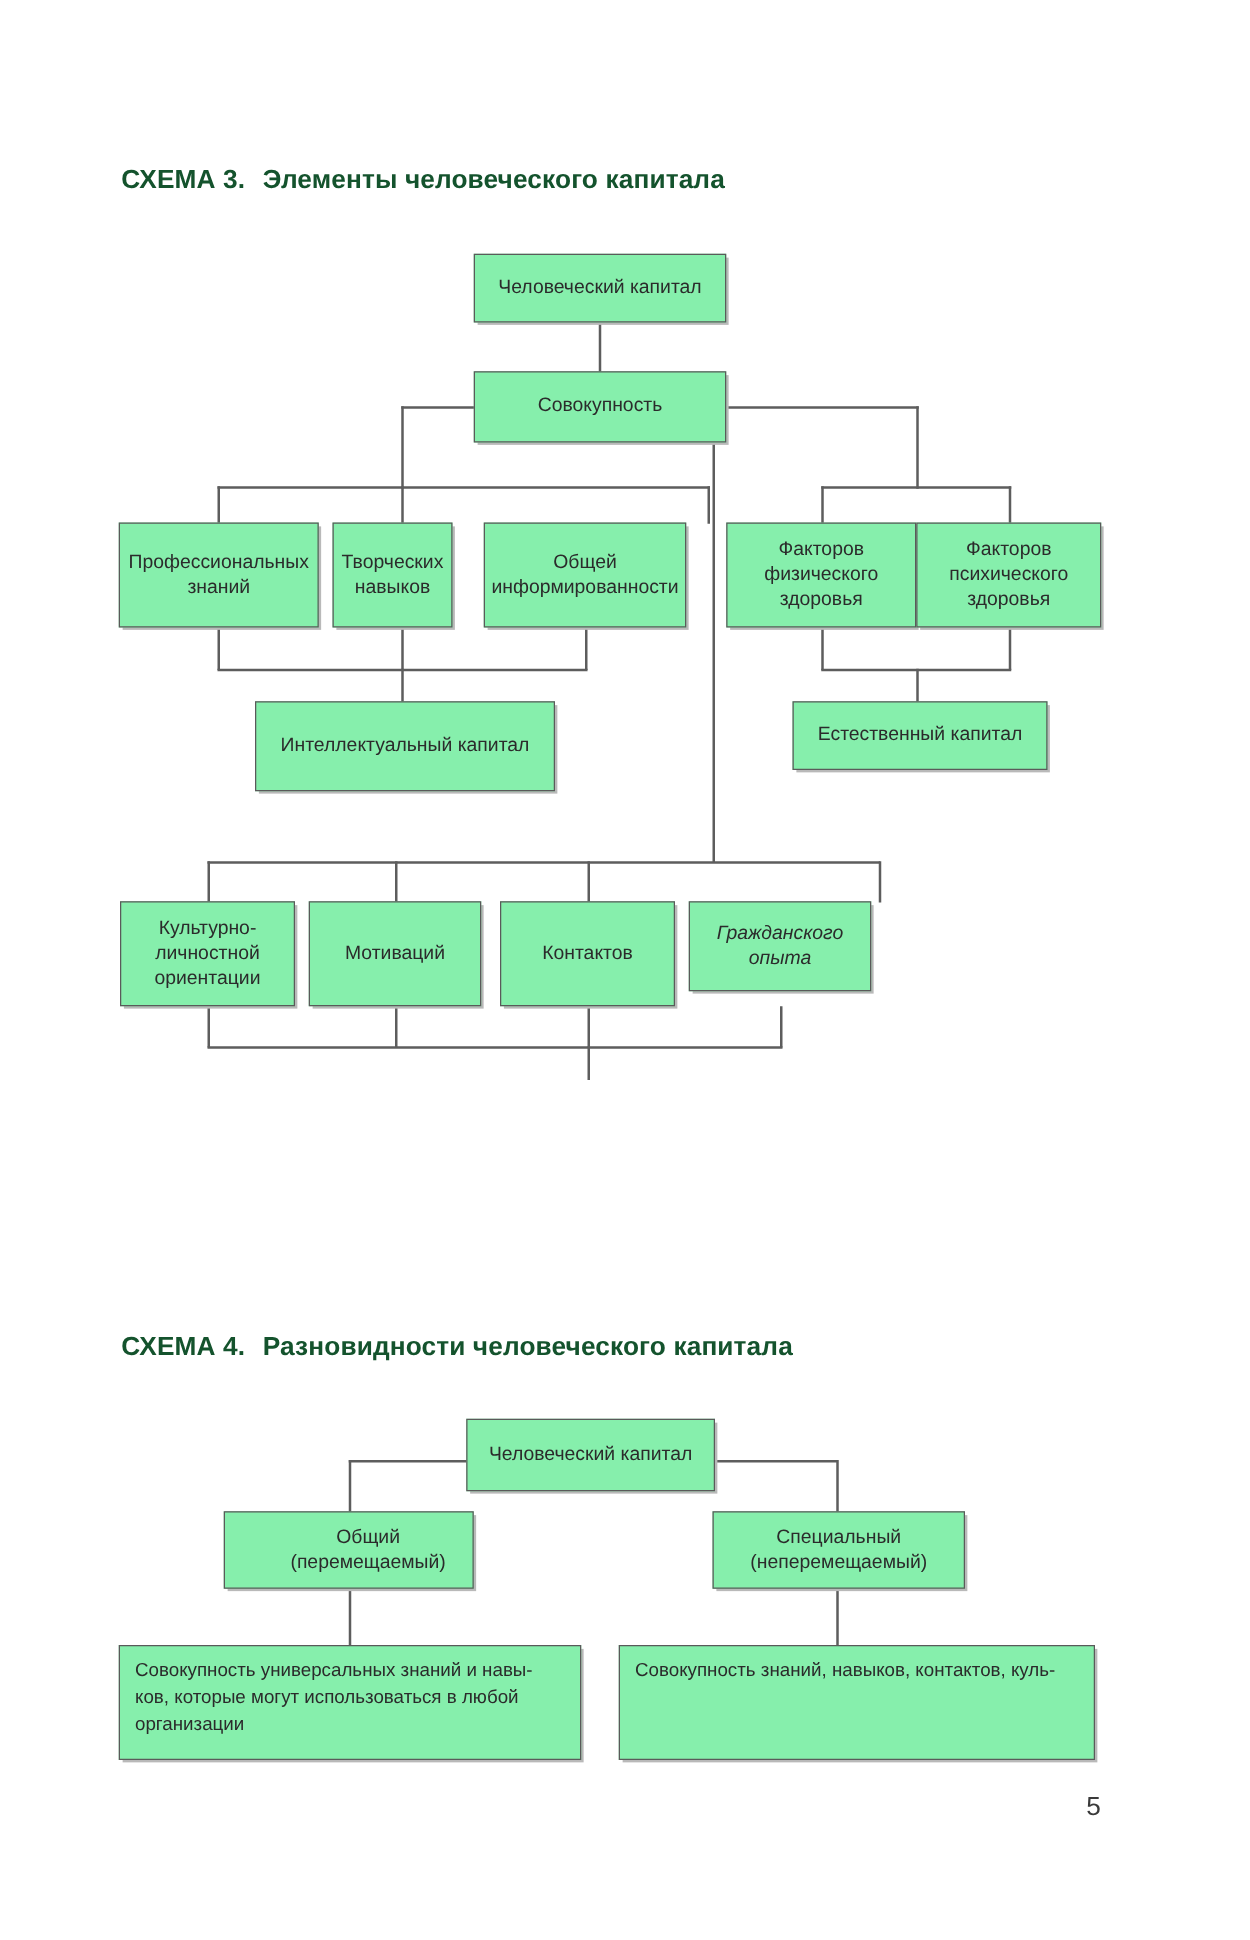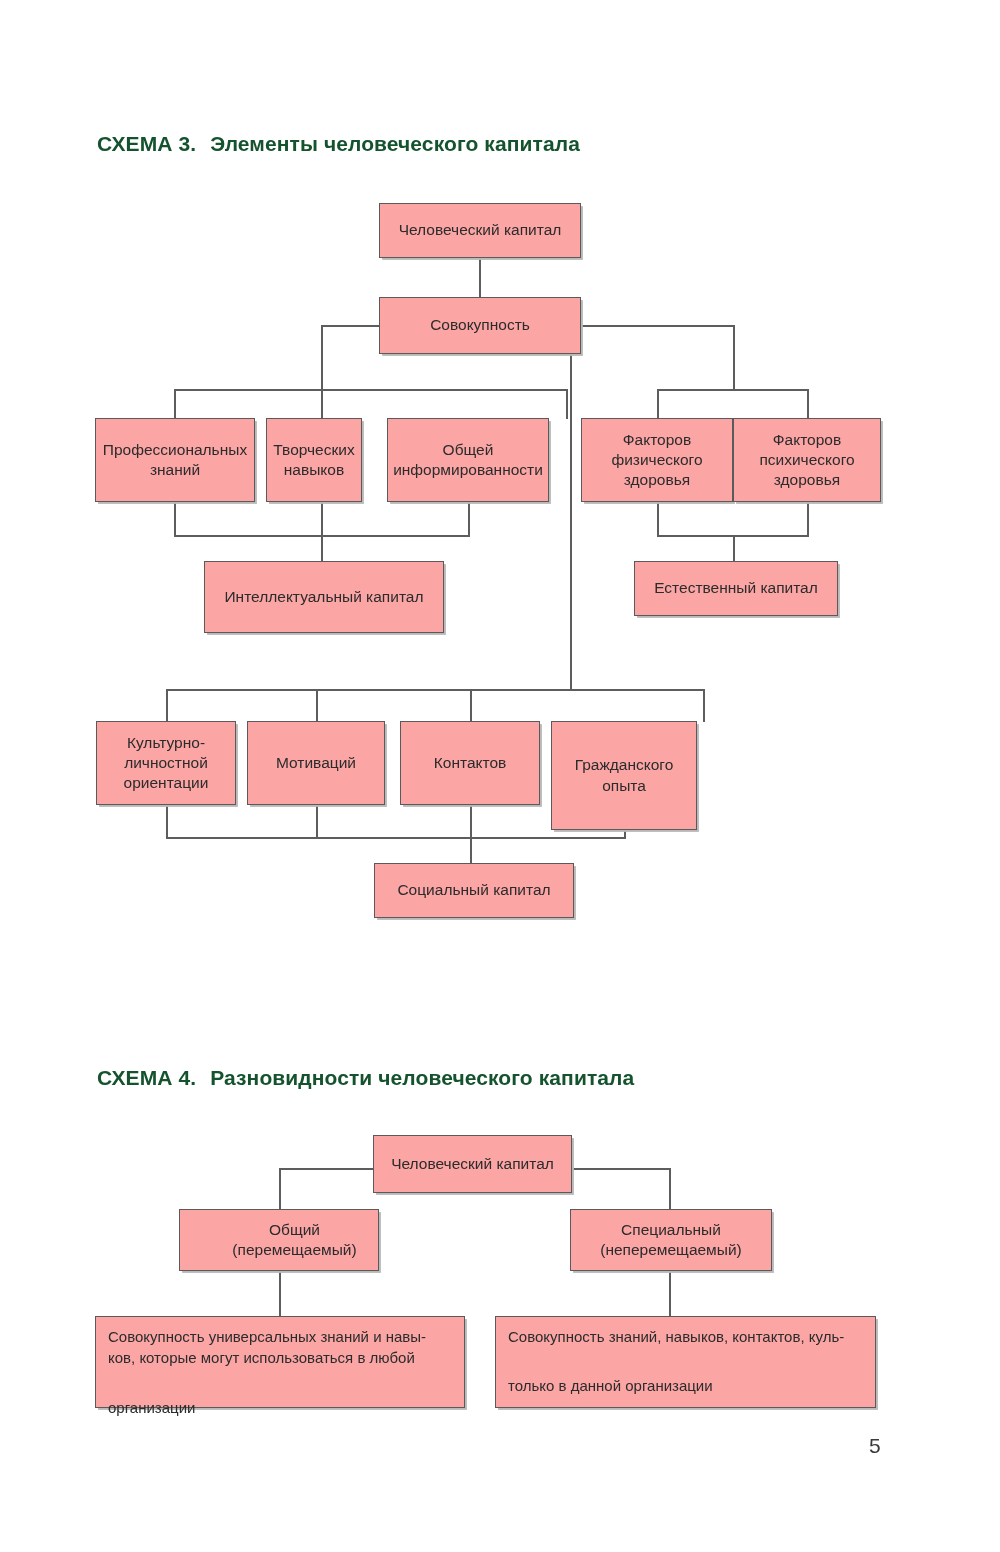--- a/index.html
+++ b/index.html
@@ -23,21 +23,21 @@
     color: #14532d;
     letter-spacing: 0.1px;
     white-space: nowrap;
   }
   .heading .num { margin-right: 14px; }
 
   
   .box {
     position: absolute;
     border: 1.6px solid #5a5a5a;
-    background: #fca5a5;
+    background: #86efac;
     display: flex;
     align-items: center;
     justify-content: center;
     text-align: center;
     font-size: 15.5px;
     line-height: 1.3;
     color: #2b2b2b;
     box-shadow: 2.5px 2.5px 0 -0.6px #b9b9b9;
     padding: 2px 5px;
     z-index: 3;
@@ -45,21 +45,21 @@
   .box.left-align {
     justify-content: flex-start;
     text-align: left;
     text-align-last: left;
     padding: 9px 12px;
     align-items: flex-start;
     line-height: 1.42;
     font-size: 15px;
   }
   .box.left-align .para { text-align: justify; width: 100%; }
-  .box .para:last-child { text-align: center; margin-top: 28px; }
+  .box .para:last-child { text-align: center; }
 
   
   .ln {
     position: absolute;
     background: #5d5d5d;
     z-index: 1;
   }
   .ln.h { height: 1.6px; }
   .ln.v { width: 1.6px; }
 
@@ -149,34 +149,31 @@
 
   <div class="box" style="left:96px; top:721px; width:140px; height:84px;">
     <span>Культурно-<br>личностной<br>ориентации</span>
   </div>
   <div class="box" style="left:247px; top:721px; width:138px; height:84px;">
     <span>Мотиваций</span>
   </div>
   <div class="box" style="left:400px; top:721px; width:140px; height:84px;">
     <span>Контактов</span>
   </div>
-  <div class="box" style="left:551px; top:721px; width:146px; height:109px;">
+  <div class="box" style="left:551px; top:721px; width:146px; height:72px;font-style:italic;">
     <span>Гражданского<br>опыта</span>
   </div>
 
   <div class="ln v" style="left:166px; top:805px; height:33px;"></div>
   <div class="ln v" style="left:316px; top:805px; height:33px;"></div>
   <div class="ln v" style="left:470px; top:805px; height:33px;"></div>
   <div class="ln v" style="left:624px; top:805px; height:33px;"></div>
   <div class="ln h" style="left:166px; top:837px; width:460px;"></div>
   <div class="ln v" style="left:470px; top:837px; height:27px;"></div>
 
-  <div class="box" style="left:374px; top:863px; width:200px; height:55px;">
-    <span>Социальный капитал</span>
-  </div>
 
   <div class="heading" style="left:97px; top:1066px;">
     <span class="num">СХЕМА 4.</span><span>Разновидности человеческого капитала</span>
   </div>
 
   <div class="box" style="left:373px; top:1135px; width:199px; height:58px;">
     <span>Человеческий капитал</span>
   </div>
 
   <div class="ln h" style="left:279px; top:1168px; width:96px;"></div>
@@ -199,19 +196,18 @@
     <div>
       <div class="para">Совокупность универсальных знаний и навы-</div>
       <div class="para">ков, которые могут использоваться в любой</div>
       <div class="para">организации</div>
     </div>
   </div>
 
   <div class="box left-align" style="left:495px; top:1316px; width:381px; height:92px;">
     <div>
       <div class="para">Совокупность знаний, навыков, контактов, куль-</div>
-      <div class="para">только в данной организации</div>
     </div>
   </div>
 
   <div class="pagenum" style="left:869px; top:1434px;">5</div>
 
 </div>
 
 </body></html>

